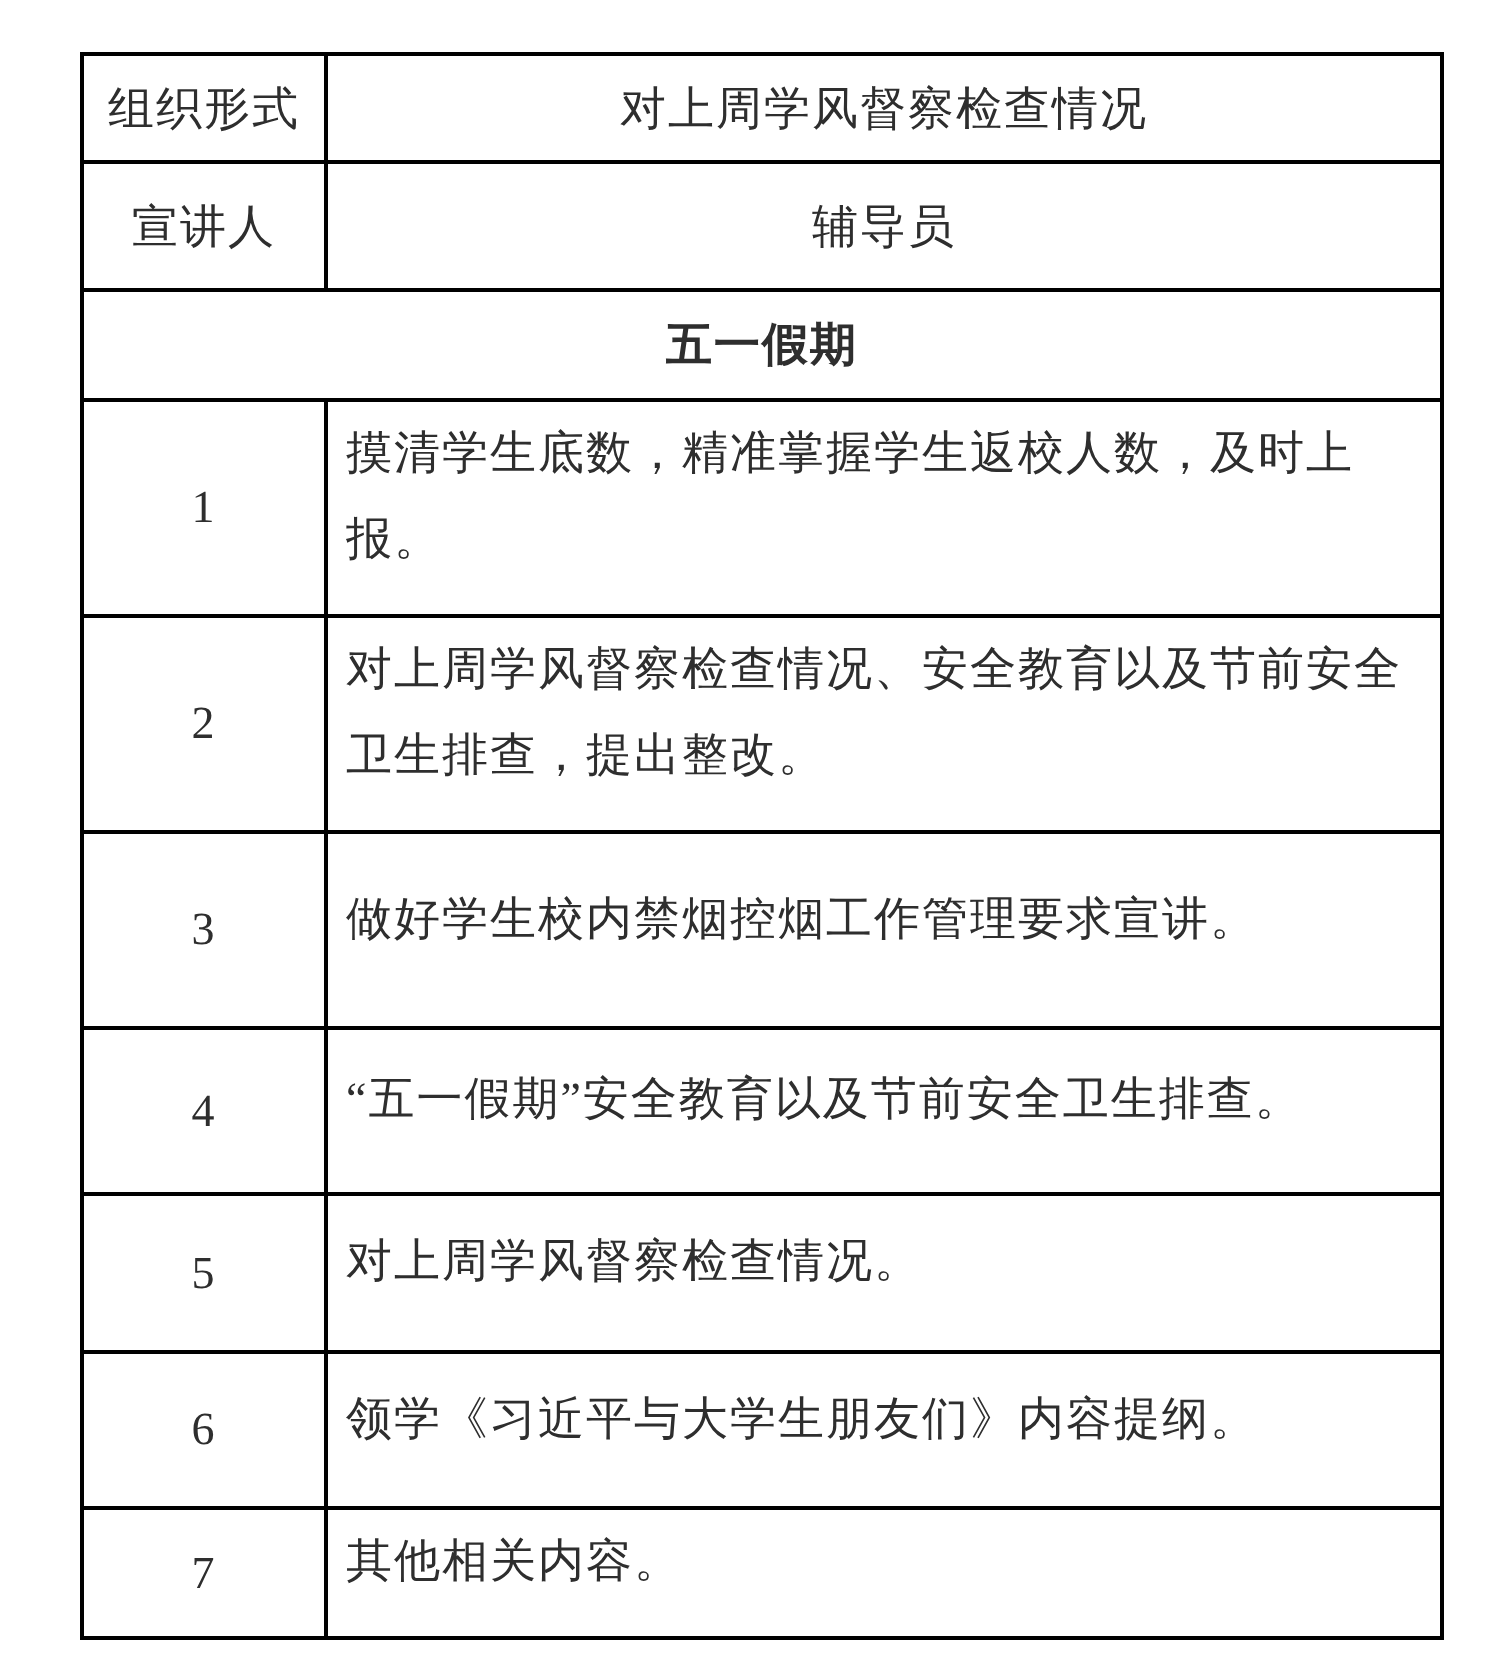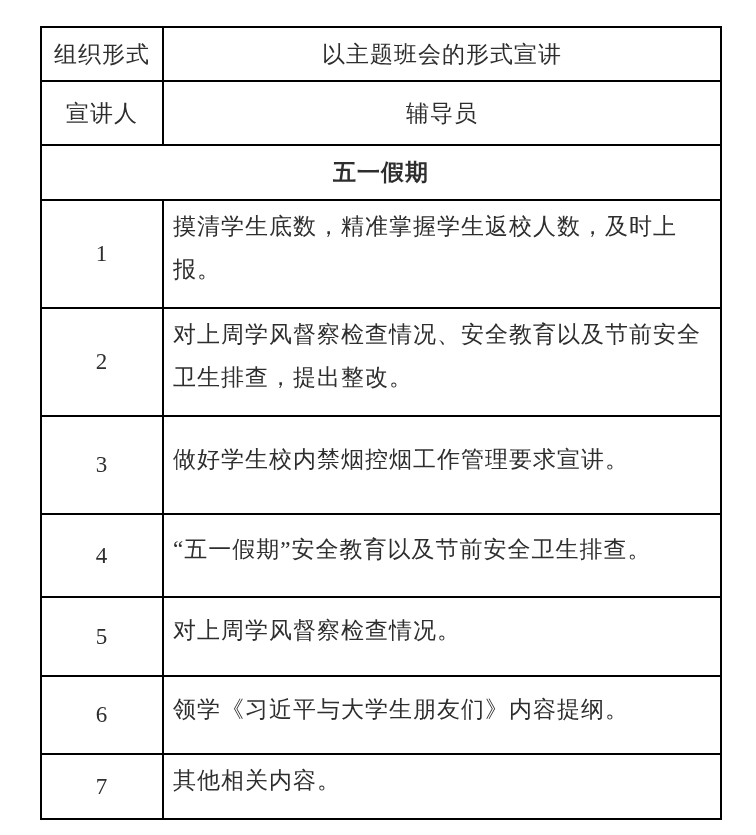--- a/index.html
+++ b/index.html
@@ -68,21 +68,21 @@
 
 <div class="page">
   <table class="doc-table">
     <colgroup>
       <col class="c-label">
       <col class="c-value">
     </colgroup>
     <tbody>
       <tr class="r-m1">
         <td class="label-cell">组织形式</td>
-        <td class="value-cell">以主题班会的形式宣讲</td>
+        <td class="value-cell">对上周学风督察检查情况</td>
       </tr>
       <tr class="r-m2">
         <td class="label-cell">宣讲人</td>
         <td class="value-cell">辅导员</td>
       </tr>
       <tr class="r-sec">
         <td class="section-cell" colspan="2">五一假期</td>
       </tr>
       <tr class="r-c0">
         <td class="num-cell">1</td>

